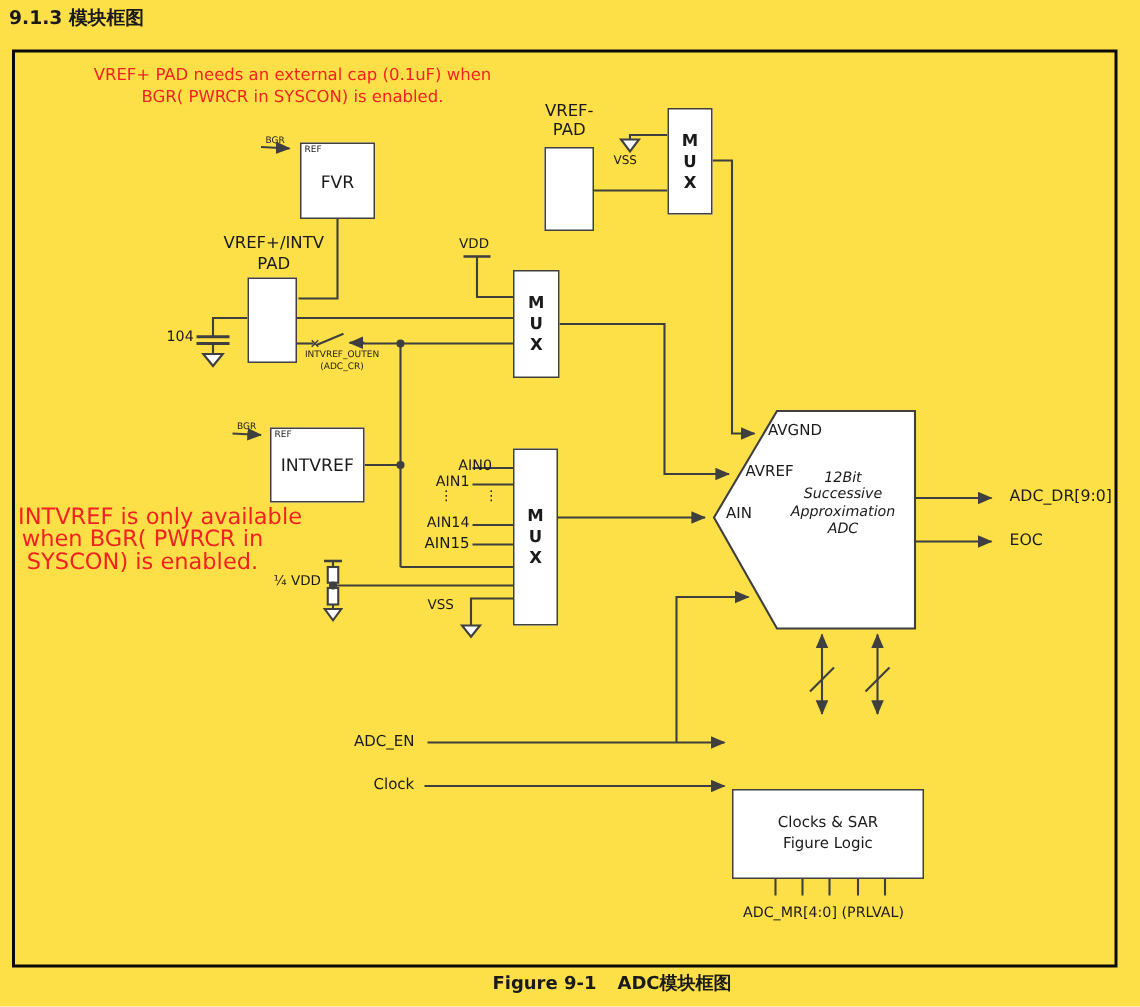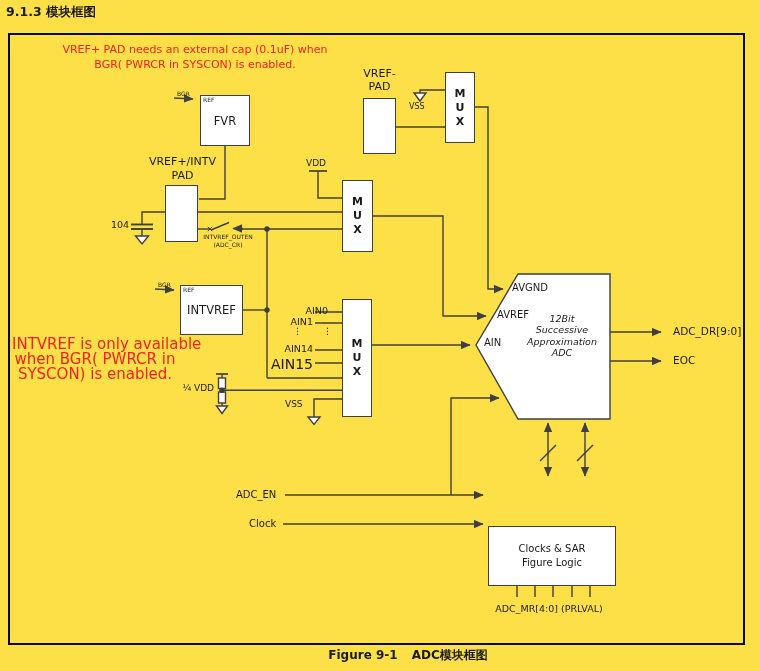--- a/index.html
+++ b/index.html
@@ -199,21 +199,21 @@
   <div class="lbl ctr tiny" style="left:196px;top:233px;width:64px;line-height:8px;">
     <span>INTVREF_OUTEN</span>
     <span>(ADC_CR)</span>
   </div>
 
   <div class="lbl" style="left:270px;top:306px;width:58px;text-align:right;font-size:9.5px;">AIN0</div>
   <div class="lbl" style="left:270px;top:317px;width:43px;text-align:right;font-size:9.5px;">AIN1</div>
   <div class="lbl" style="left:293px;top:327px;font-size:9px;">⋮</div>
   <div class="lbl" style="left:323px;top:327px;font-size:9px;">⋮</div>
   <div class="lbl" style="left:270px;top:344px;width:43px;text-align:right;font-size:9.5px;">AIN14</div>
-  <div class="lbl" style="left:270px;top:357px;width:43px;text-align:right;font-size:14px;">AIN15</div>
+  <div class="lbl" style="left:270px;top:357px;width:43px;text-align:right;font-size:10px;">AIN15</div>
 
   <div class="lbl" style="left:179px;top:384px;width:35px;text-align:right;font-size:9px;">¼ VDD</div>
   <div class="lbl" style="left:285px;top:400px;font-size:9px;">VSS</div>
 
   <div class="lbl" style="left:512px;top:282px;font-size:10px;">AVGND</div>
   <div class="lbl" style="left:497px;top:309px;font-size:10px;">AVREF</div>
   <div class="lbl" style="left:484px;top:337px;font-size:10px;">AIN</div>
 
   <div class="lbl ctr" style="left:506px;top:313px;width:112px;font-size:9.5px;line-height:11.3px;font-style:italic;">
     <span>12Bit</span>

